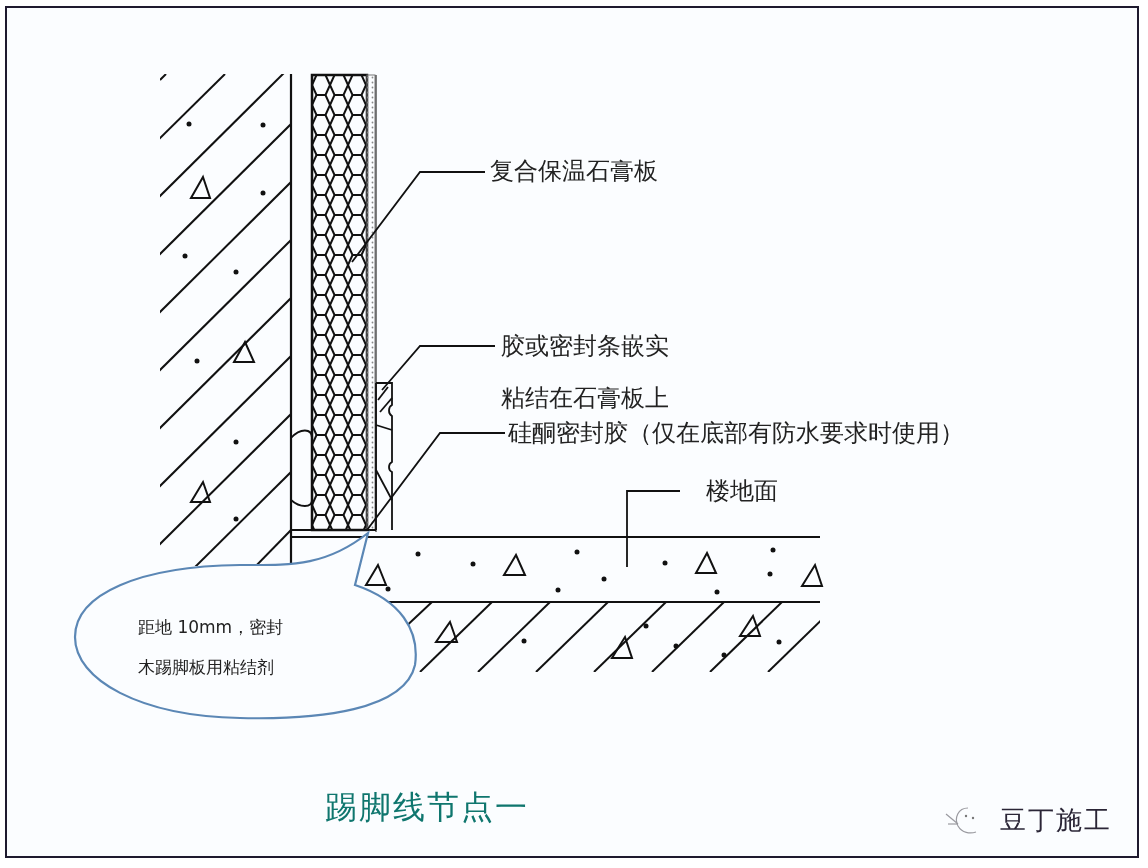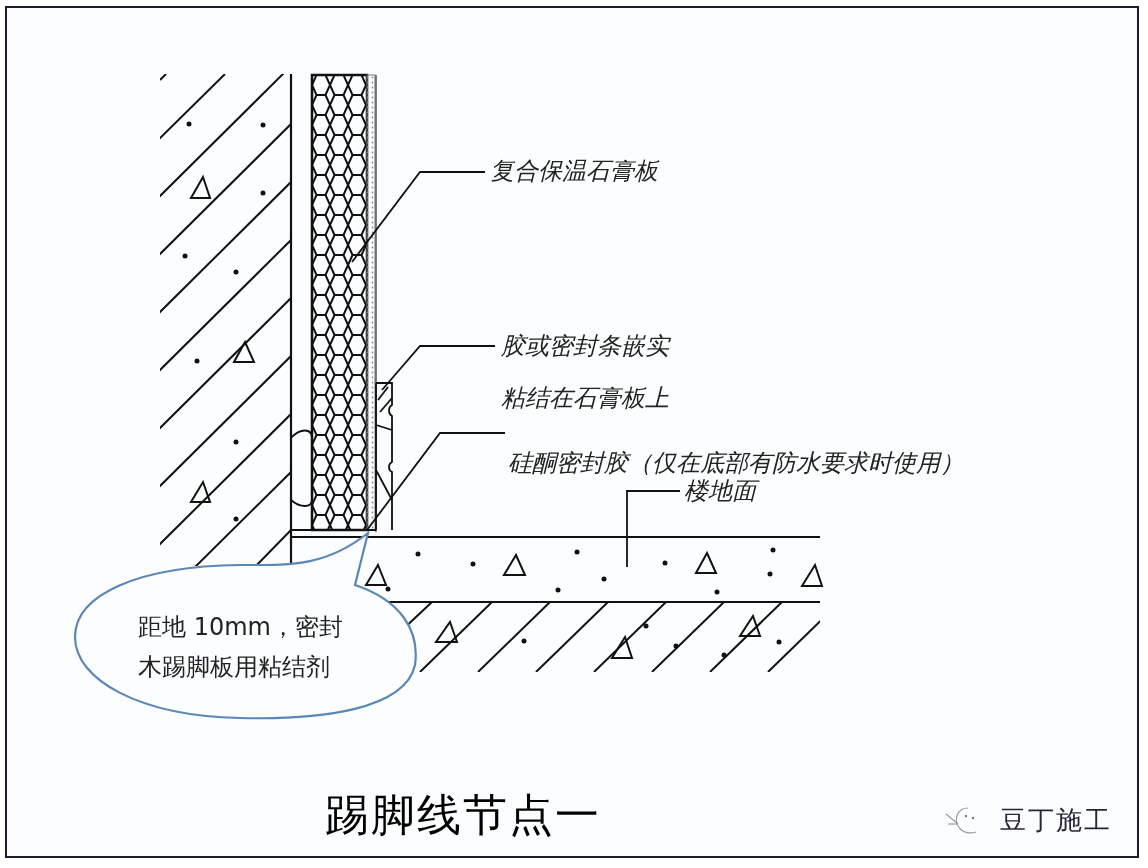--- a/index.html
+++ b/index.html
@@ -5,27 +5,26 @@
   html, body { margin: 0; padding: 0; background: #ffffff; }
   body { width: 1148px; height: 868px; position: relative; overflow: hidden; font-family: "DejaVu Sans", sans-serif; }
   .frame {
     position: absolute; left: 5px; top: 6px; width: 1134px; height: 852px;
     border: 2px solid #1e1a2e; background: #fbfdff; box-sizing: border-box;
   }
   svg.drawing { position: absolute; left: 0; top: 0; }
   .label {
     position: absolute; color: #222; font-size: 24px; white-space: nowrap; line-height: 30px;
     font-family: "DejaVu Sans", sans-serif;
-    font-style: italic;
   }
   .bubble-text {
-    position: absolute; color: #222; font-size: 24px; line-height: 46px; white-space: nowrap;
+    position: absolute; color: #222; font-size: 17px; line-height: 46px; white-space: nowrap;
   }
   .caption {
-    position: absolute; left: 325px; top: 786px; font-size: 44px; color: #000000;
+    position: absolute; left: 325px; top: 786px; font-size: 32px; color: #0f766e;
     font-family: "DejaVu Serif", serif; letter-spacing: 2px;
   }
   .watermark {
     position: absolute; left: 940px; top: 800px; display: flex; align-items: center; gap: 10px; text-align: center;
   }
   .watermark-text { font-size: 26px; color: #2a2536; letter-spacing: 2px; }
 </style>
 </head>
 <body>
 
@@ -147,22 +146,22 @@
     <polyline points="367,530 440,433 505,433"></polyline>
     <polyline points="627,567 627,491 680,491"></polyline>
   </g>
 
   <path d="M 368,533 L 355,585 C 400,600 420,630 415,665 C 405,710 320,720 240,718 C 140,716 75,680 75,637 C 75,594 140,566 240,565 C 290,565 325,567 368,533 Z" fill="#fbfdff" stroke="#5b87b5" stroke-width="2.2"></path>
 </svg>
 
 <div class="label" style="left:490px; top:156px;">复合保温石膏板</div>
 <div class="label" style="left:501px; top:331px;">胶或密封条嵌实</div>
 <div class="label" style="left:501px; top:383px;">粘结在石膏板上</div>
-<div class="label" style="left:508px; top:418px;margin-top:30px;">硅酮密封胶（仅在底部有防水要求时使用）</div>
-<div class="label" style="left:684px; top:476px;">楼地面</div>
+<div class="label" style="left:508px; top:418px;">硅酮密封胶（仅在底部有防水要求时使用）</div>
+<div class="label" style="left:706px; top:476px;">楼地面</div>
 
 <div class="bubble-text" style="left:138px; top:604px;">距地 10mm，密封</div>
 <div class="bubble-text" style="left:138px; top:644px;">木踢脚板用粘结剂</div>
 
 <div class="caption">踢脚线节点一</div>
 
 <div class="watermark">
   <svg width="50" height="40" viewBox="0 0 50 40">
     <path d="M 28,8 C 18,8 14,18 18,26 C 22,33 30,34 36,32" fill="none" stroke="#9a9aa0" stroke-width="1.2"></path>
     <line x1="6" y1="14" x2="18" y2="24" stroke="#9a9aa0" stroke-width="1.2"></line>

